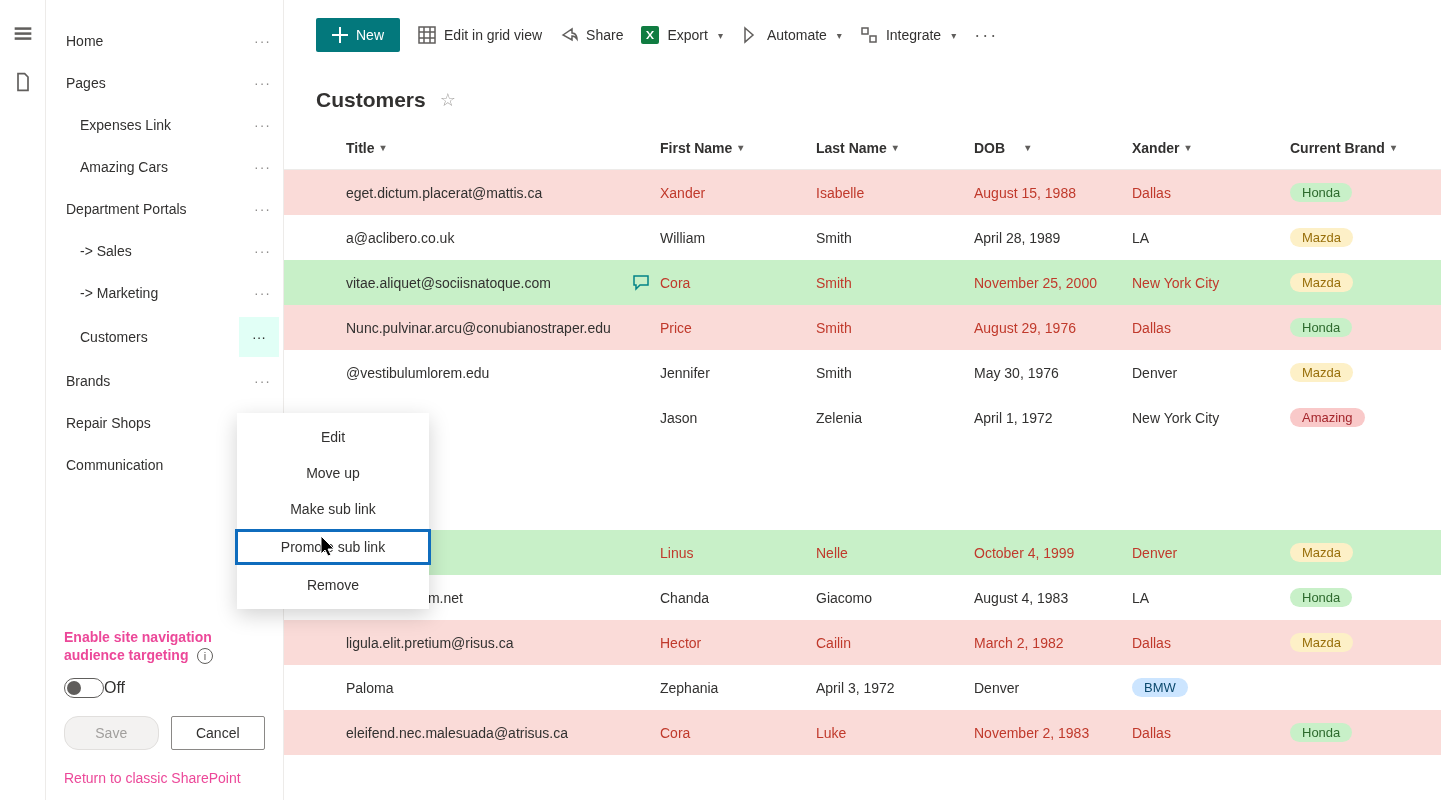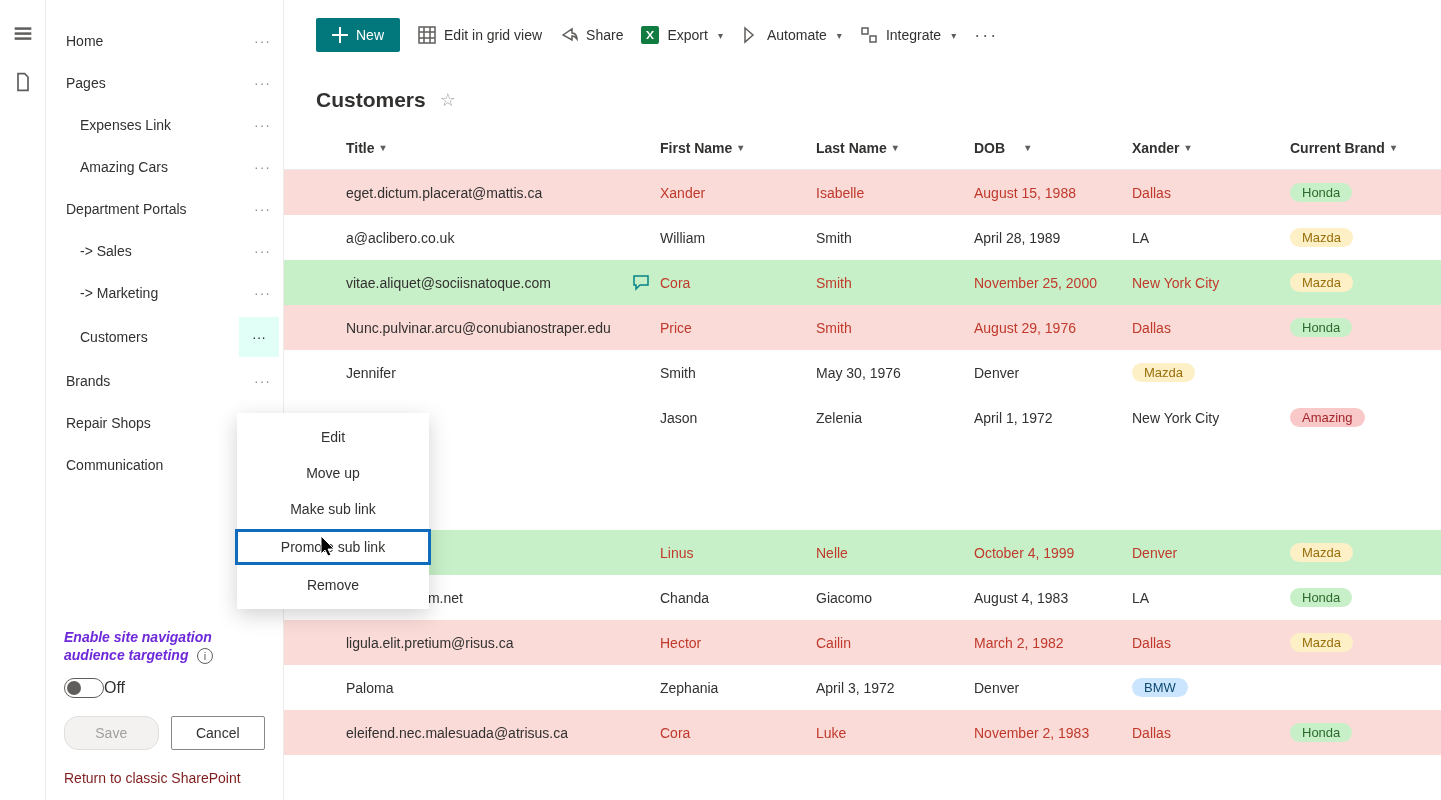--- a/index.html
+++ b/index.html
@@ -9,29 +9,29 @@
 .app-rail .rail-icon { width: 20px; height: 20px; fill: #605e5c; cursor: pointer; }
 
 .sidebar { position: absolute; left: 46px; top: 0; width: 238px; height: 100%; border-right: 1px solid #edebe9; padding-top: 20px; overflow: visible; }
 .nav-section { padding: 0; }
 .nav-item { display: flex; align-items: center; justify-content: space-between; padding: 13px 12px 13px 20px; cursor: pointer; color: #323130; font-size: 14px; }
 .nav-item.sub { padding-left: 34px; }
 .nav-item .ellipsis { color: #605e5c; visibility: visible; opacity: 0.7; font-size: 14px; letter-spacing: 1px; }
 .nav-item.active .ellipsis-box { background: #e1fff6; width: 40px; height: 40px; display:flex; align-items:center; justify-content:center; margin:-10px -8px -10px 0; }
 
 .footer-area { position: absolute; bottom: 14px; left: 0; right: 0; padding: 0 18px; }
-.targeting-label { font-size: 14px; font-weight: 600; color: #6d28d9; display: inline; font-style: italic; }
+.targeting-label { font-size: 14px; font-weight: 600; color: #ec4899; display: inline; }
 .info-icon { display:inline-flex; width: 16px; height: 16px; border: 1px solid #605e5c; border-radius: 50%; font-size: 11px; justify-content:center; align-items:center; margin-left: 4px; color:#605e5c; vertical-align: middle;}
 .toggle-row { margin-top: 14px; display:flex; align-items:center; }
 .toggle { width: 40px; height: 20px; border: 1px solid #605e5c; border-radius: 10px; position: relative; background: #fff; cursor:pointer;}
 .toggle::after { content:""; position:absolute; left:2px; top:2px; width:14px; height:14px; background:#605e5c; border-radius:50%; }
 .button-row { margin-top: 18px; display:flex; gap:12px; }
 .btn { flex:1; height: 34px; border:1px solid #8a8886; background:#fff; border-radius:2px; font-size:14px; cursor:pointer; display:flex; align-items:center; justify-content:center; }
 .btn.disabled { color:#a19f9d; border-color:#e1dfdd; background:#f3f2f1; cursor:not-allowed;border-radius:14px;}
-.classic-link { margin-top:20px; color:#7f1d1d; font-size:14px; cursor:pointer; }
+.classic-link { margin-top:20px; color:#ec4899; font-size:14px; cursor:pointer; }
 
 .context-menu { position:absolute; top: 413px; left: 237px; width: 192px; background:#fff; box-shadow: 0 6px 20px rgba(0,0,0,.18); padding:6px 0; z-index: 50; }
 .context-item { padding: 10px 14px; font-size:14px; cursor:pointer;text-align:center; }
 .context-item.highlight { border:3px solid #0f6cbd; margin:2px -2px; padding:7px 13px; }
 .cursor { position:absolute; top: 534px; left: 318px; z-index:60; pointer-events:none; }
 
 .main { position:absolute; left:284px; top:0; right:0; bottom:0; padding-top: 0; }
 
 .toolbar { display:flex; align-items:center; gap:18px; padding: 18px 32px 10px 32px; }
 .tb-new { background:#03787c; color:#fff; height:34px; padding:0 16px; border:none; border-radius:2px; font-size:14px; display:flex; align-items:center; gap:8px; cursor:pointer;}
@@ -271,20 +271,21 @@
           <div></div>
           <div class="cell title-cell">Nunc.pulvinar.arcu@conubianostraper.edu</div>
           <div class="cell highlighted">Price</div>
           <div class="cell highlighted">Smith</div>
           <div class="cell highlighted">August 29, 1976</div>
           <div class="cell highlighted">Dallas</div>
           <div class="cell"><span class="badge honda">Honda</span></div>
         </div>
         <div class="grid-row white">
           <div></div>
+          <div class="cell title-cell">@vestibulumlorem.edu</div>
           <div class="cell">Jennifer</div>
           <div class="cell">Smith</div>
           <div class="cell">May 30, 1976</div>
           <div class="cell">Denver</div>
           <div class="cell"><span class="badge mazda">Mazda</span></div>
         </div>
         <div class="grid-row white">
           <div></div>
           <div class="cell title-cell">on.com</div>
           <div class="cell">Jason</div>

